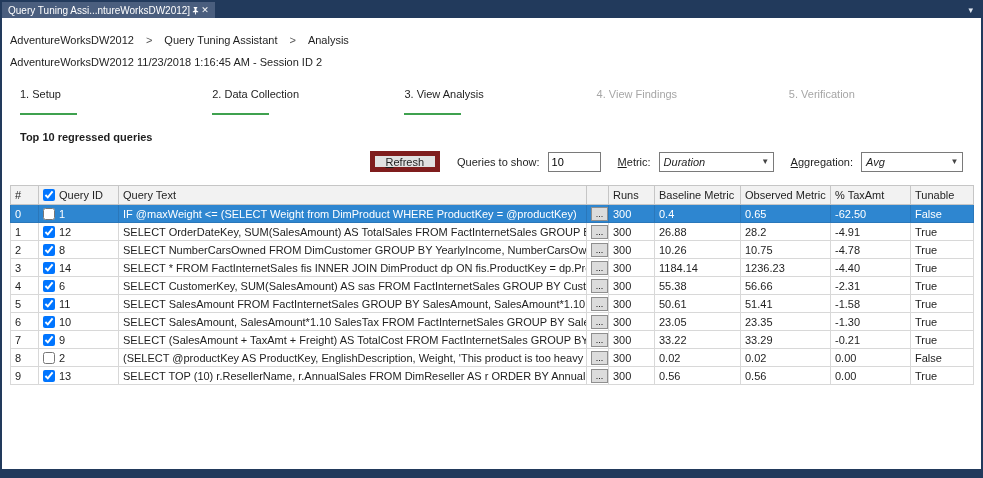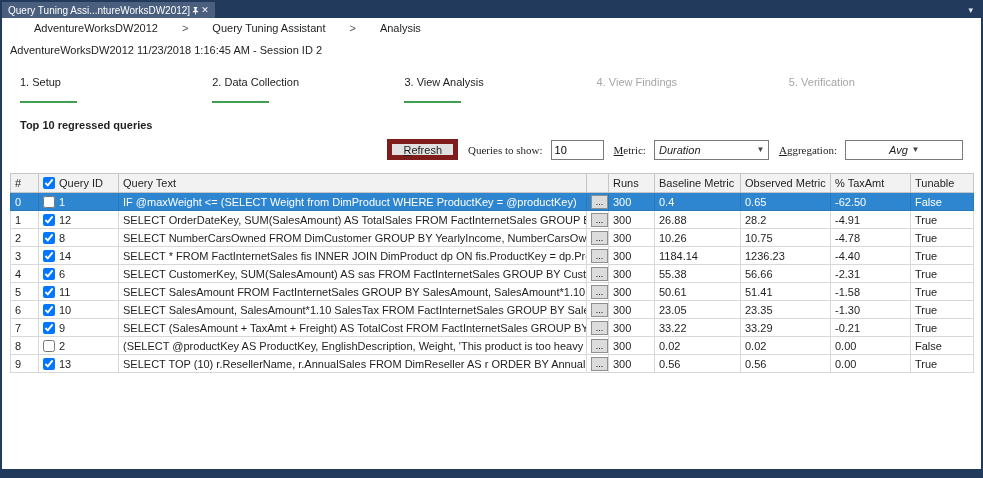--- a/index.html
+++ b/index.html
@@ -25,21 +25,21 @@
     display:flex; align-items:center; gap:1px;
     padding:0 6px; font-size:10px; white-space:nowrap; cursor:default;
   }
   .doc-tab .tab-icon{ width:9px; height:9px; flex:0 0 auto; }
   .doc-tab .win-glyph{ font-size:9px; line-height:9px; opacity:.95; }
   .title-caret{ margin-left:auto; padding:0 8px; font-size:9px; display:flex; align-items:center; color:#dfe6f0;}
 
   
   .content{ flex:1 1 auto; display:flex; flex-direction:column; background:#fff; overflow:hidden; }
 
-  .breadcrumb{ padding:4px 8px 2px; display:flex; gap:24px; align-items:center;margin-left:24px; }
+  .breadcrumb{ padding:16px 8px 2px; display:flex; gap:12px; align-items:center; }
   .breadcrumb .crumb{ cursor:pointer; }
   .breadcrumb .sep{ color:#555; }
 
   .session-info{ padding:8px 8px 0; }
 
   .steps{ display:flex; padding:20px 0 0 18px; }
   .step{ width:195px; }
   .step .step-label{ display:inline-block; }
   .step .step-bar{ width:57px; height:2px; margin-top:13px; background:transparent; }
   .step.done .step-bar, .step.active .step-bar{ background:var(--accent_green,#3fa14f); }
@@ -51,31 +51,31 @@
   .toolbar{
     display:flex; align-items:center; justify-content:flex-end;
     gap:8px; padding:8px 18px 0;
   }
   .accel{ text-decoration:underline; }
   .btn{
     font-family:"Liberation Sans",sans-serif; font-size:11px;
     background:#e1e1e1; border:5px solid #7f1d1d; color:#1e1e1e;
     height:21px; padding:0 11px; cursor:pointer;
   }
-  .toolbar .lbl{ margin-left:2px;font-family:Liberation Serif, serif; }
+  .toolbar .lbl{ margin-left:9px; }
   .textbox{
     width:53px; height:20px; border:1px solid #7a7a7a; background:#fff;
     font-family:"Liberation Sans",sans-serif; font-size:11px; padding:0 3px;
   }
   .select{
     width:115px; height:20px; border:1px solid #7a7a7a; background:#fff;
     display:flex; align-items:center; justify-content:space-between;
     padding:0 0 0 4px; cursor:pointer;font-style:italic;
   }
-  .select.wide{ width:118px;justify-content:center; }
+  .select.wide{ width:102px; }
   .select .chev{
     width:15px; height:100%; display:flex; align-items:center; justify-content:center;
     color:#444; font-size:8px;
   }
 
   
   .grid-wrap{ padding:13px 8px 0; }
   table.grid{ border-collapse:collapse; table-layout:fixed; width:963px; font-size:11px; }
   table.grid th{
     background:#f2f2f2; border:1px solid #c6c6c6; font-weight:normal;

